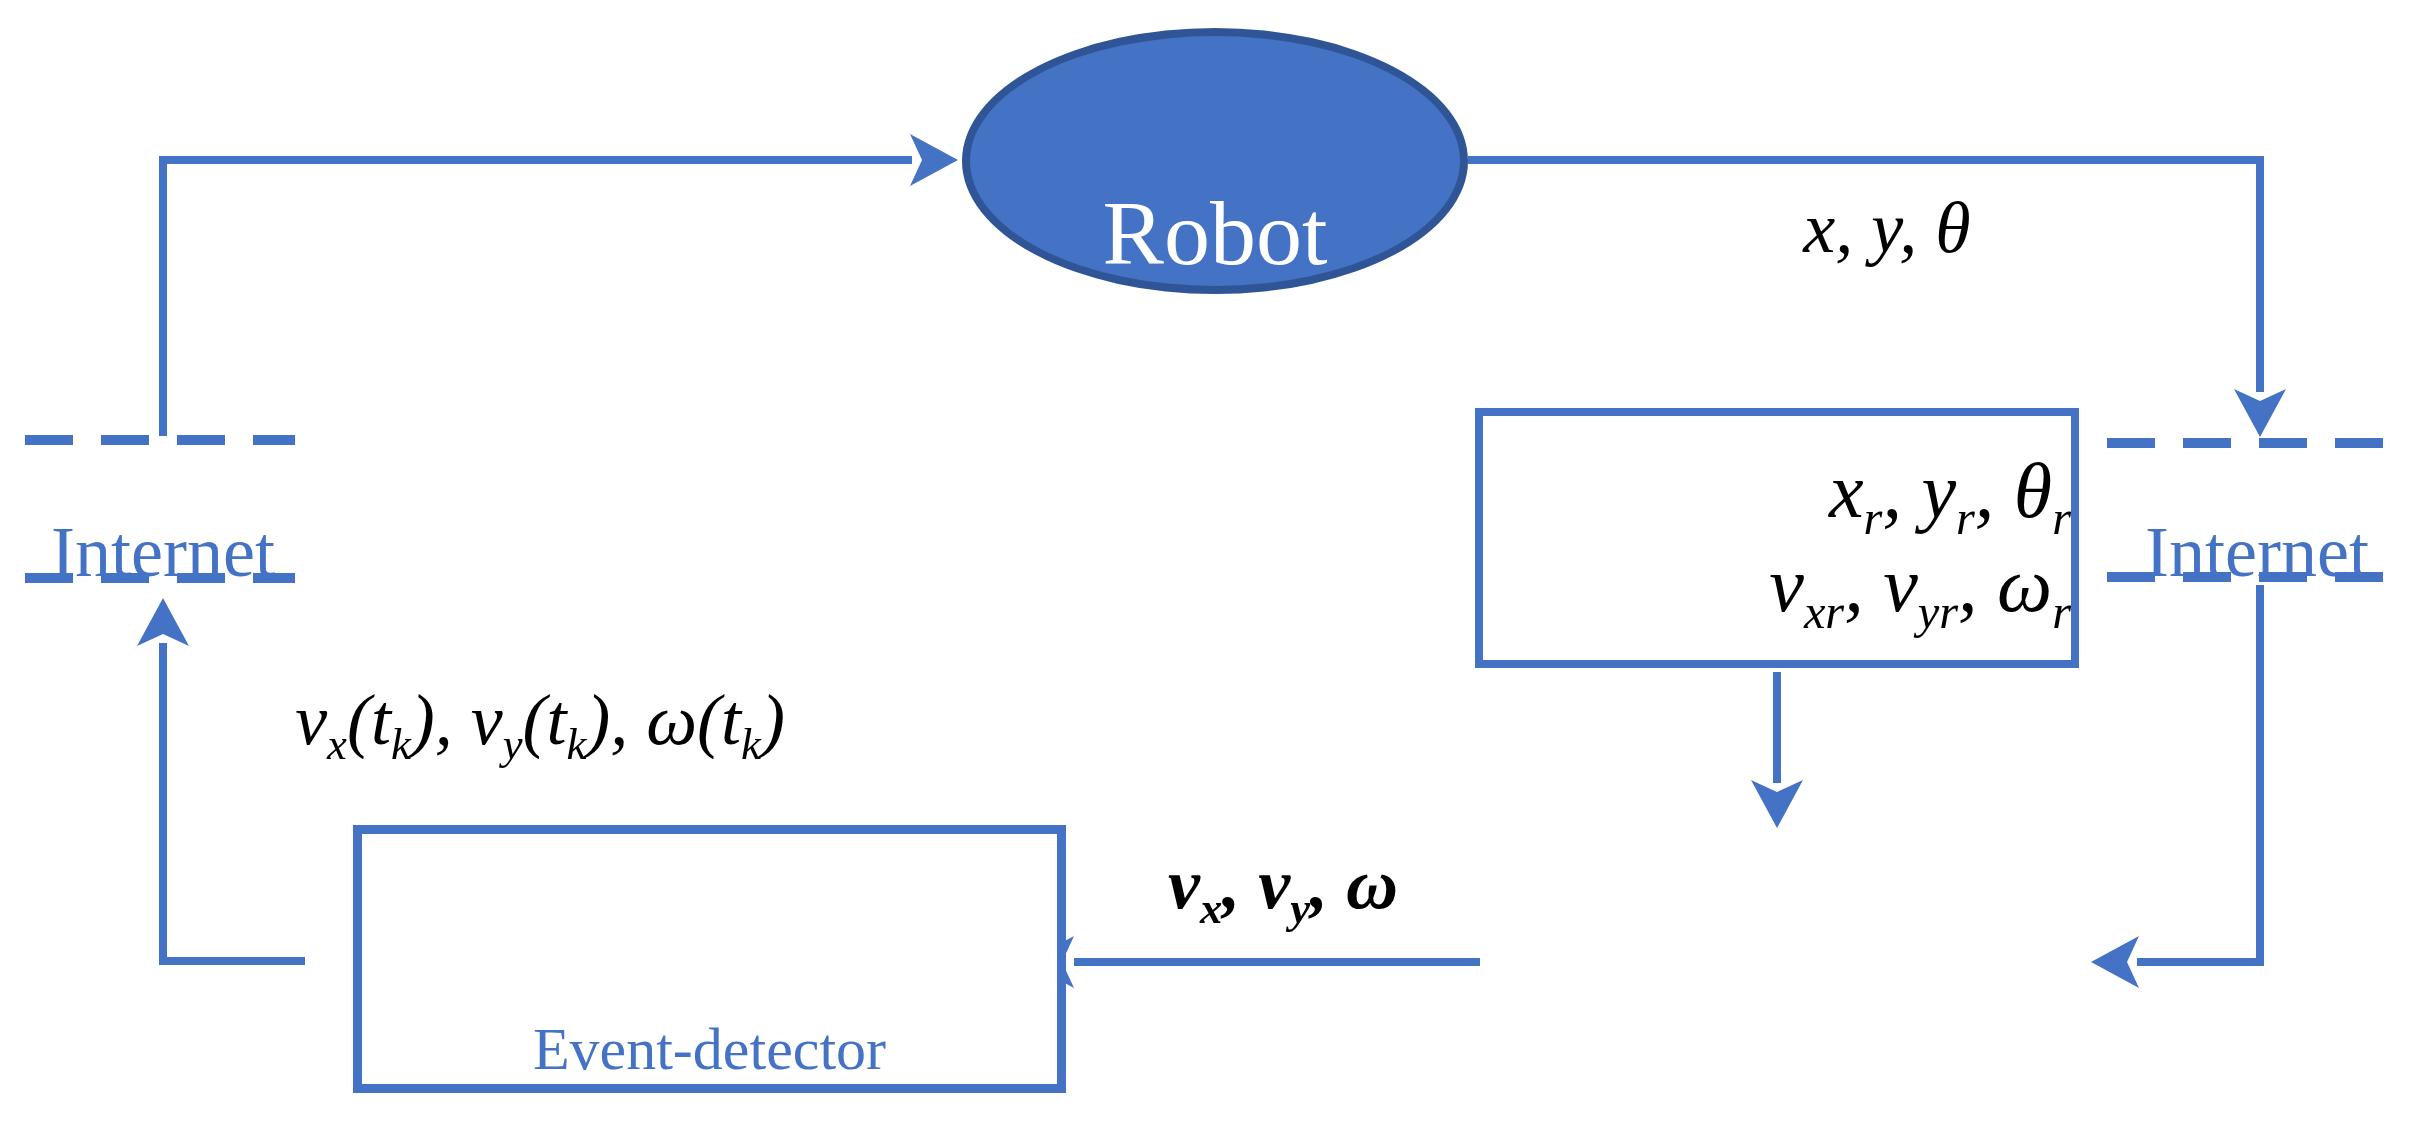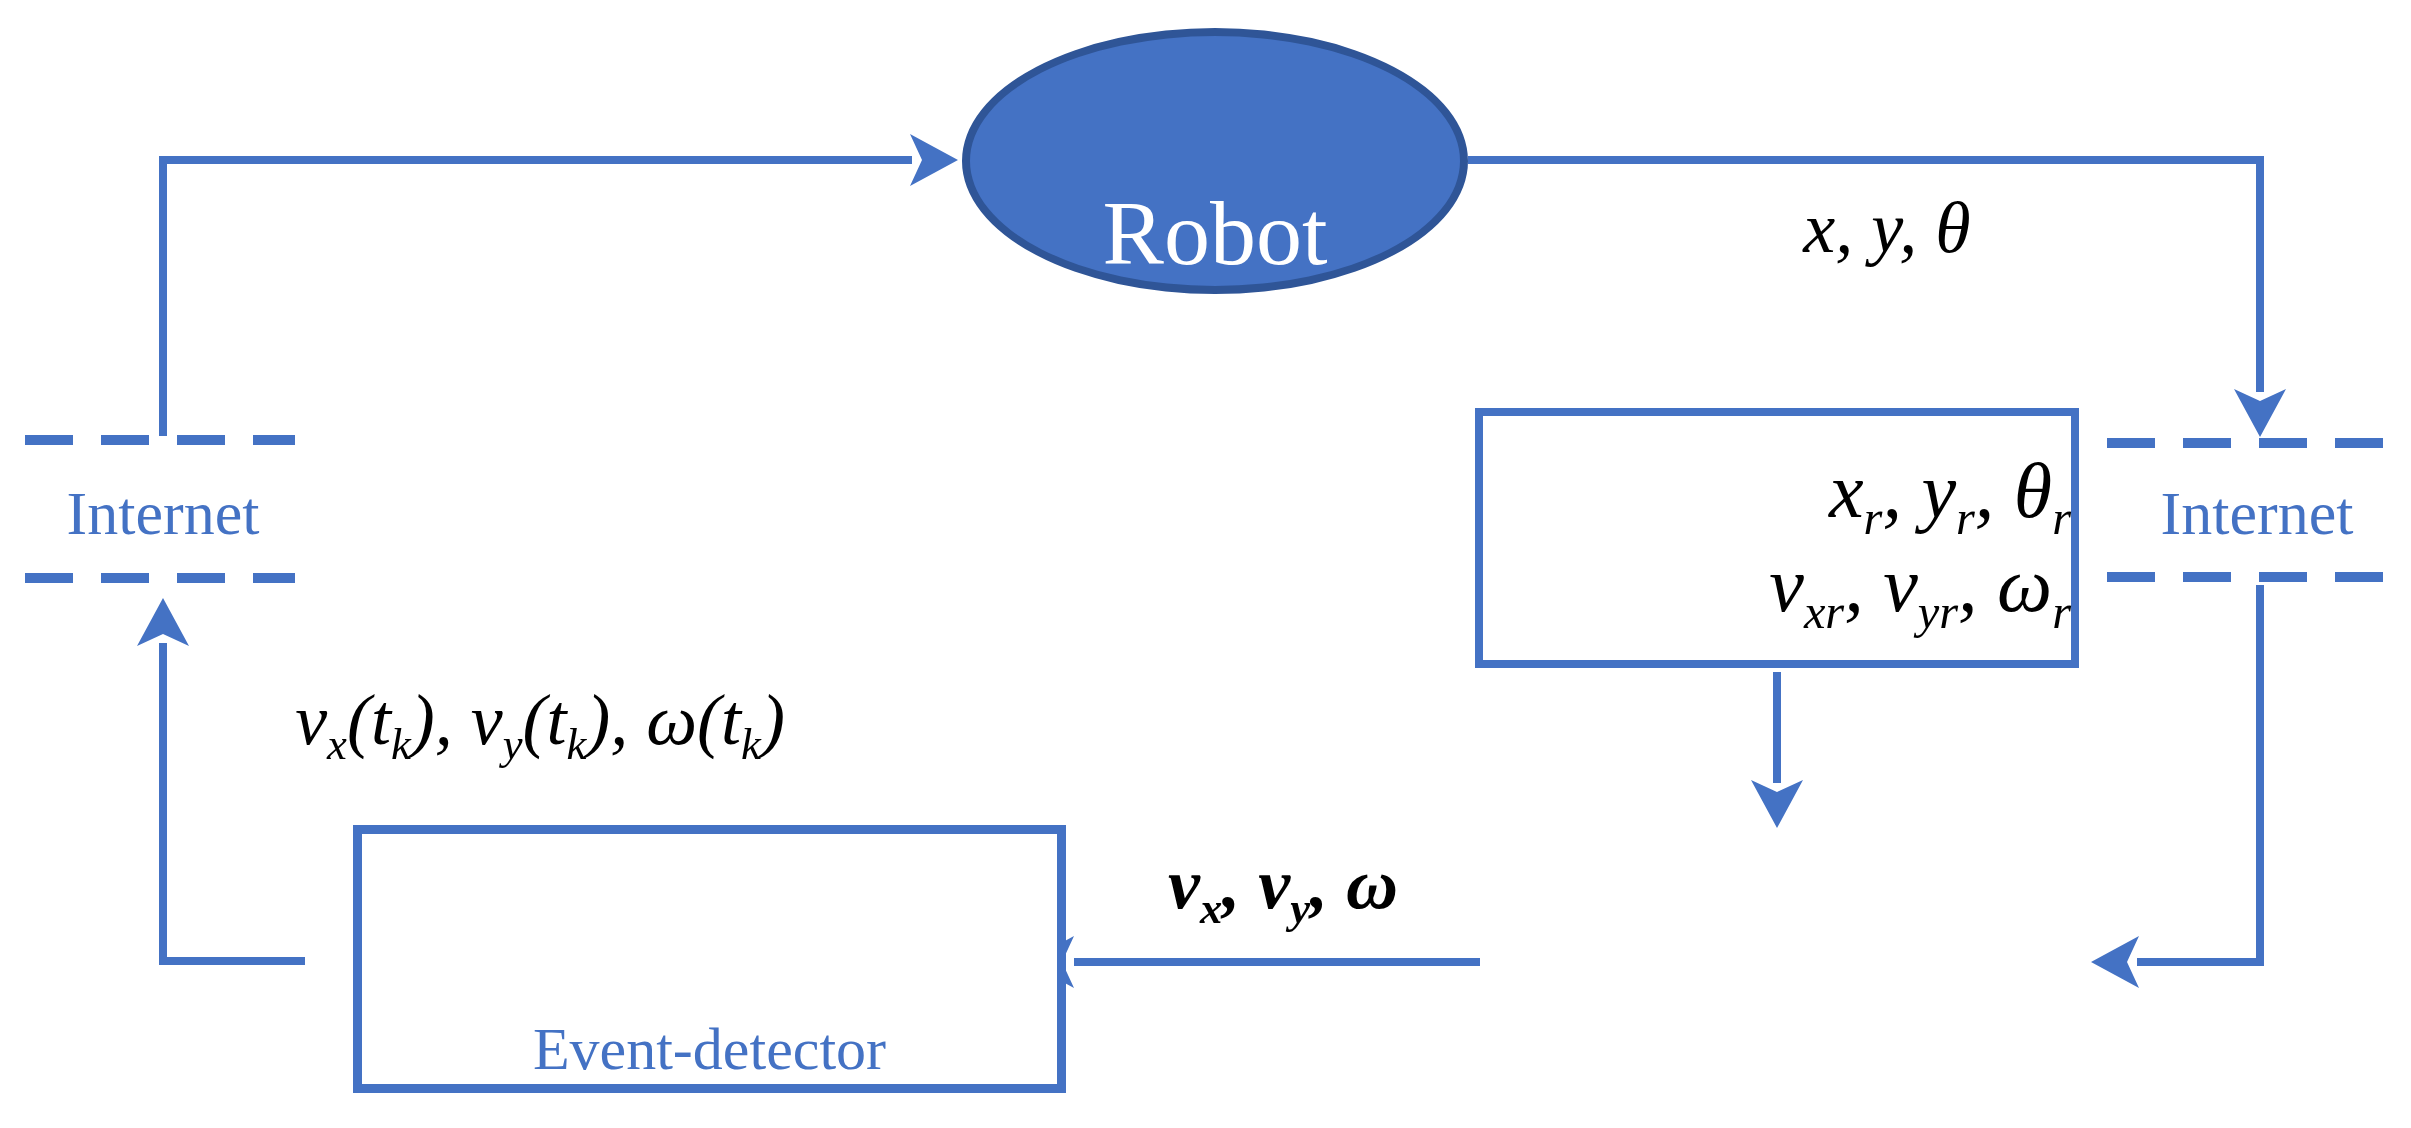--- a/index.html
+++ b/index.html
@@ -62,21 +62,22 @@
     font-size: 60px;
     margin-left: 48px;
   }
   .float-label {
     position: absolute;
     transform: translate(-50%, -50%);
     white-space: nowrap;
   }
   .internet-label {
     color: var(--accent);
-    font-size: 62px;
+    font-size: 72px;
+    margin-top: 39px;
   }
   .math-label {
     color: var(--math);
     font-style: italic;
     font-size: 72px;
   }
   sub { font-size: 62%; line-height: 0; }
 </style>
 </head>
 <body>

